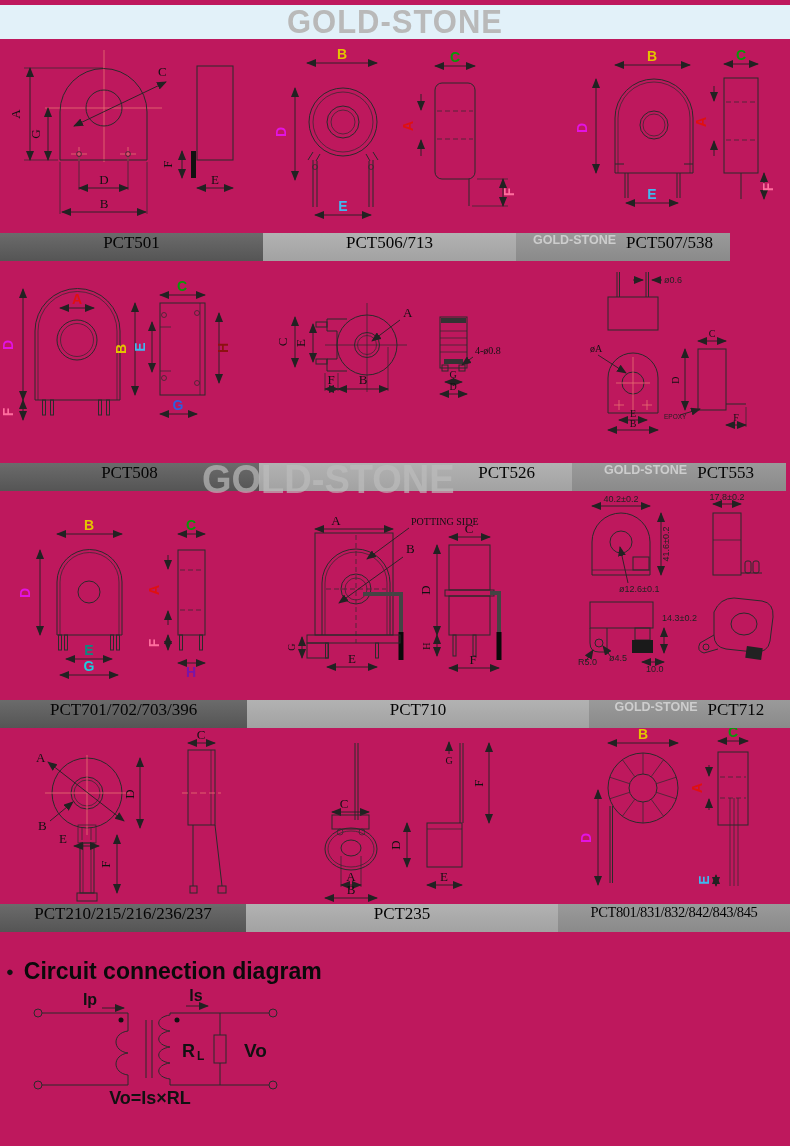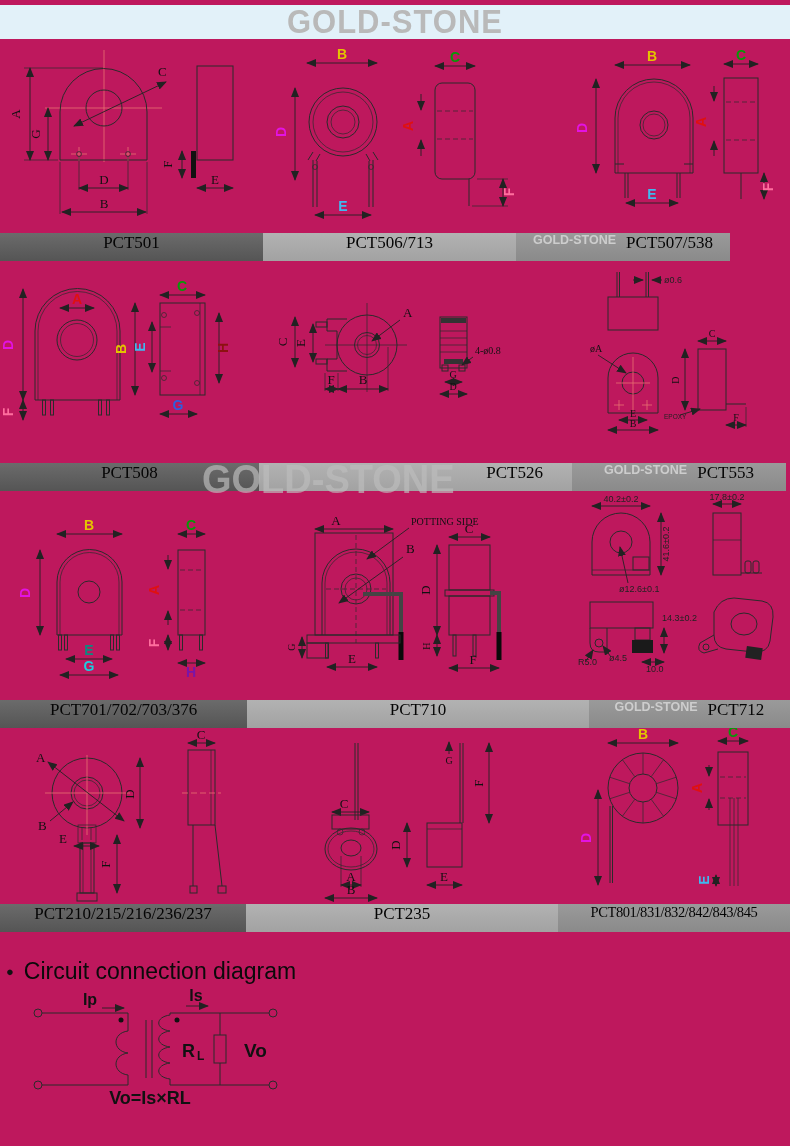--- a/index.html
+++ b/index.html
@@ -17,21 +17,21 @@
   .cell.light{background:linear-gradient(#b2b2b2,#a2a2a2)}
   .cell.med{background:linear-gradient(#9a9a9a,#8a8a8a)}
   .wm{font-family:"Liberation Sans",sans-serif;font-weight:bold;font-size:12.5px;
       color:#cdcdcd;letter-spacing:0}
   .narrow{font-size:14.5px;letter-spacing:-0.4px}
   .bigwm{position:absolute;left:202px;top:458px;font-weight:bold;font-size:38px;
          color:#bdbdbd;opacity:.68;z-index:3;letter-spacing:0;transform:scaleY(1.05);
          pointer-events:none}
   .sec-title{position:absolute;left:6px;top:958px;display:flex;align-items:center;gap:10px;z-index:4}
   .bullet{font-size:13px;color:#111}
-  .sec-title .t{font-weight:normal;font-size:23px;color:#0a0a0a}
+  .sec-title .t{font-weight:bold;font-size:23px;color:#0a0a0a}
   svg{overflow:visible}
   svg text{font-family:"Liberation Sans",sans-serif}
   .o{fill:none;stroke:#2b2b2b;stroke-width:1}
   .thin{fill:none;stroke:#2b2b2b;stroke-width:.7}
   .red{fill:none;stroke:#e87272;stroke-width:.8}
   .reddash{fill:none;stroke:#e87272;stroke-width:.8;stroke-dasharray:6 3}
   .dash{stroke-dasharray:5 3}
   .dim{fill:none;stroke:#222;stroke-width:.9}
   .lbl{font-weight:bold;font-size:14px}
   .lbs{font-family:"Liberation Serif",serif;font-size:13px;fill:#111}
@@ -541,33 +541,33 @@
     <div class="cell med" style="width:214px">
       <span class="wm">GOLD-STONE</span>
       <span>PCT507/538</span>
       </div>
   </div>
 
   <div class="banner" style="top:463px">
     <div class="cell dark" style="width:259px">
       <span>PCT508</span>
       </div>
-    <div class="cell light" style="width:313px;justify-content:flex-end;padding-right:29px;box-sizing:border-box">
+    <div class="cell light" style="width:313px;justify-content:flex-end;padding-right:37px;box-sizing:border-box">
       <span>PCT526</span>
       </div>
     <div class="cell med" style="width:214px">
       <span class="wm">GOLD-STONE</span>
       <span>PCT553</span>
       </div>
   </div>
   <div class="bigwm">GOLD-STONE</div>
 
   <div class="banner" style="top:700px">
     <div class="cell dark" style="width:263px">
-      <span>PCT701/702/703/376</span>
+      <span>PCT701/702/703/396</span>
       </div>
     <div class="cell light" style="width:363px">
       <span>PCT710</span>
       </div>
     <div class="cell med" style="width:214px">
       <span class="wm">GOLD-STONE</span>
       <span>PCT712</span>
       </div>
   </div>
 

